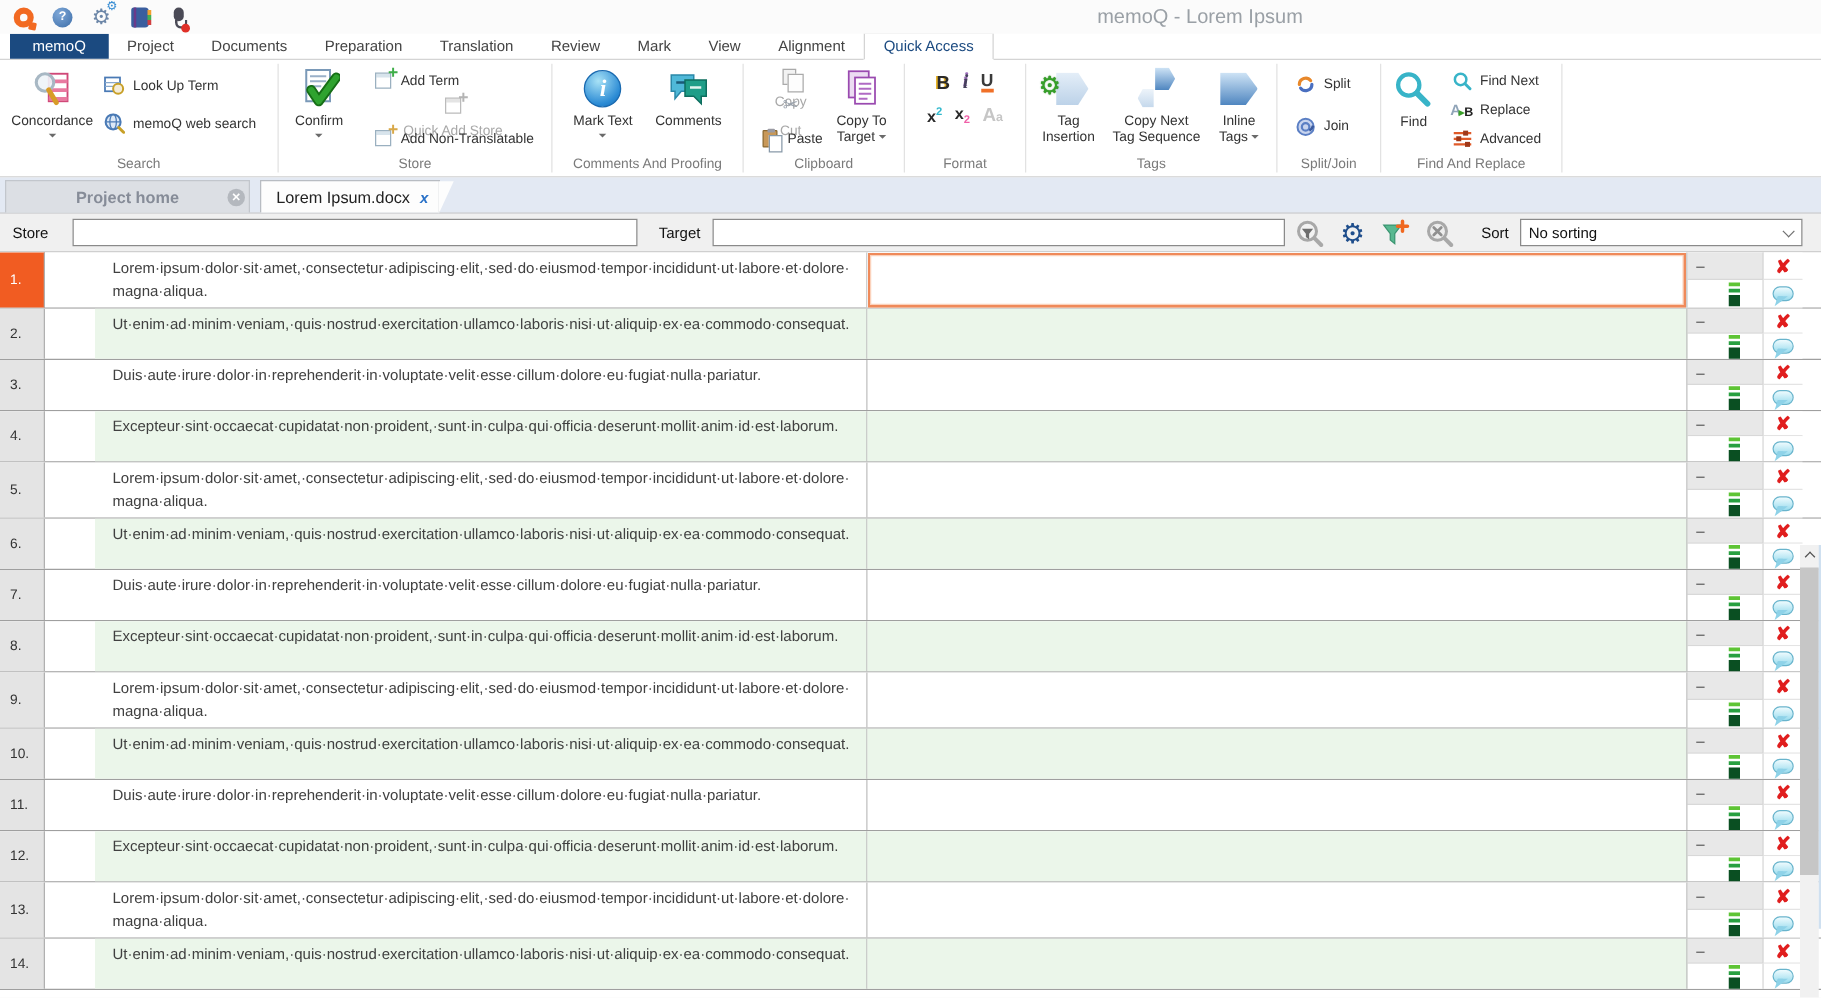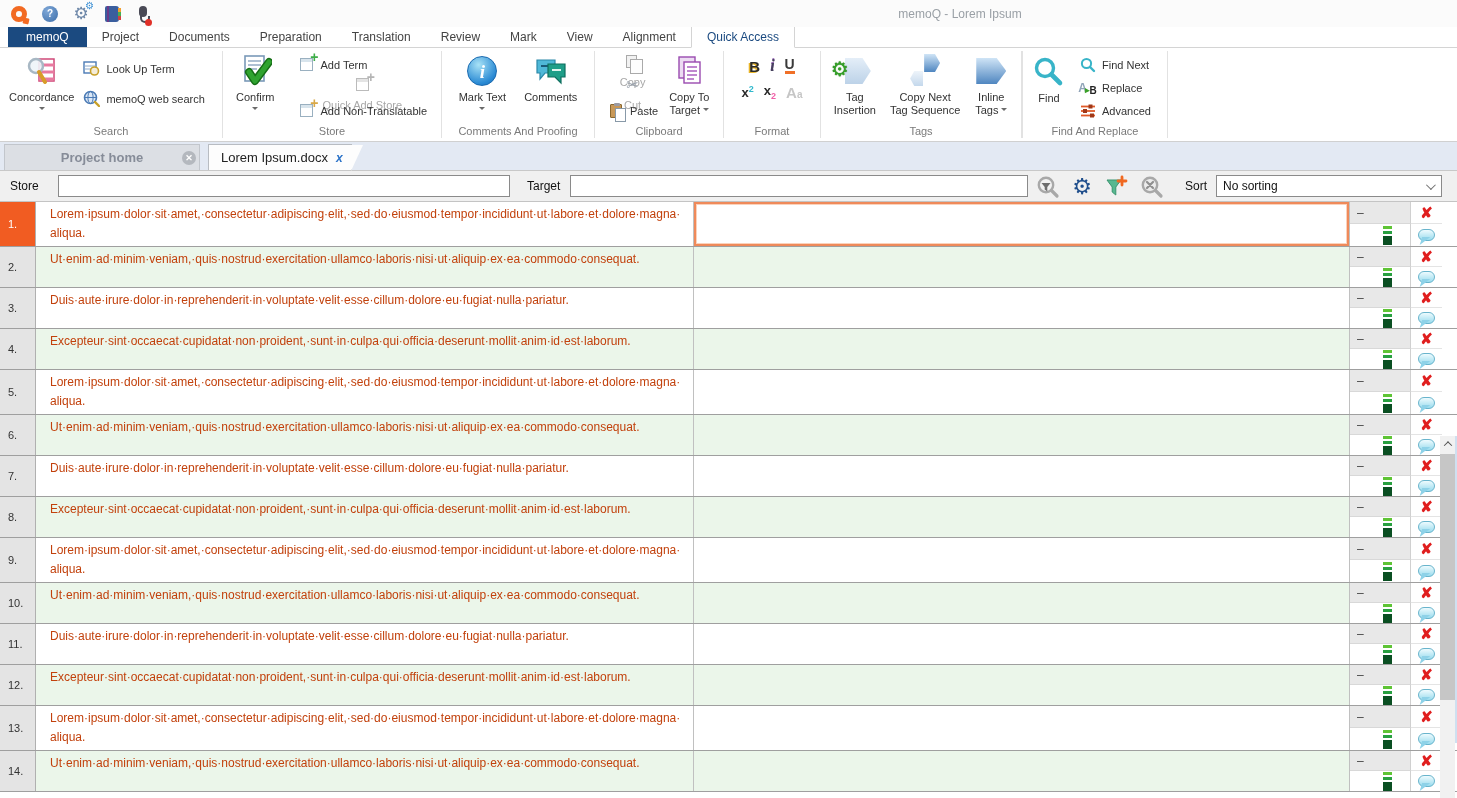--- a/index.html
+++ b/index.html
@@ -14,21 +14,21 @@
   .i-memoq::after { content:""; position:absolute; right:-1px; bottom:-1px; width:6px; height:6px; background:#f26a22; border-radius:1px; transform:rotate(12deg); }
   .i-help { width:16px; height:16px; border-radius:50%; background:radial-gradient(circle at 35% 30%, #7fa8d8, #3c6da8); color:#fff; font-size:10px; font-weight:bold; display:flex; align-items:center; justify-content:center; }
   .i-gears { font-size:17px; color:#6d87a8; line-height:1; }
   .i-gears::after { content:"\2699"; position:absolute; right:-4px; top:-4px; font-size:10px; color:#3b8fd4; }
   .i-book { width:14px; height:16px; background:#3a5e9e; border-radius:2px 3px 3px 2px; position:relative; }
   .i-book::before { content:""; position:absolute; right:-2px; top:2px; width:3px; height:12px; background:linear-gradient(#f2a030 0 33%, #46b050 33% 66%, #d04040 66% 100%); }
   .i-book::after { content:""; position:absolute; left:2px; top:0; width:2px; height:16px; background:#6a3a8a; }
   .i-mic { width:8px; height:11px; background:#4a4a56; border-radius:4px; position:relative; margin-top:-4px; }
   .i-mic::before { content:""; position:absolute; left:1px; top:10px; width:6px; height:5px; border:2px solid #4a4a56; border-top:none; border-radius:0 0 6px 6px; }
   .i-mic::after { content:""; position:absolute; left:6px; top:13px; width:7px; height:7px; background:#e03028; border-radius:50%; }
-  .win-title { position:absolute; left:830px; width:260px; text-align:center; color:#9aa0a6; font-size:12px; }
+  .win-title { position:absolute; left:830px; width:260px; text-align:center; color:#9aa0a6; font-size:16px; }
 
   
   .rtabs { height:21px; background:#fff; display:flex; align-items:flex-end; padding-left:8px; border-bottom:1px solid #d4d4d4; }
   .rtab { font-size:12px; color:#444; padding:3px 15px 3px; cursor:default; white-space:nowrap; }
   .rtab.brand { background:#1b4a80; color:#fff; padding:3px 18px; }
   .rtab.active { background:#fff; color:#1b4a80; border:1px solid #d4d4d4; border-bottom:1px solid #fff; margin-bottom:-1px; }
 
   
   .ribbon { height:94px; background:#fff; display:flex; align-items:stretch; border-bottom:1px solid #d0d0d0; }
   .rgroup { display:flex; flex-direction:column; }
@@ -85,21 +85,21 @@
   .fico { position:absolute; top:3px; width:28px; height:25px; display:flex; align-items:center; justify-content:center; }
   .sortbox { position:absolute; left:1216px; top:4px; width:226px; height:22px; background:#fff; border:1px solid #8a8a8a; display:flex; align-items:center; padding-left:6px; font-size:12px; color:#111; }
   .sortbox .chev { position:absolute; right:8px; top:7px; width:7px; height:7px; border-right:1.6px solid #707070; border-bottom:1.6px solid #707070; transform:rotate(45deg) translateY(-2px); }
 
   
   .grid { position:relative; background:#f0f0f0; height:541px; }
   .seg-row { display:grid; grid-template-columns:36px 658px 656px 92px; border-bottom:1px solid #9f9f9f; min-height:41px; background:#fff; }
   .seg-row.alt .c-src, .seg-row.alt .c-tgt { background:#ebf6ea; }
   .c-num { background:#e4e4e4; border-right:1px solid #b0b0b0; color:#333; font-size:11px; display:flex; align-items:center; padding-left:8px; }
   .seg-row.active .c-num { background:#f15c22; color:#fff; }
-  .c-src { font-size:12px; line-height:19px; color:#c2410c; padding:3px 8px 3px 14px; border-right:1px solid #c0c0c0; }
+  .c-src { font-size:12px; line-height:19px; color:#404040; padding:3px 8px 3px 14px; border-right:1px solid #c0c0c0;margin-left:40px; }
   .c-tgt { font-size:12px; line-height:19px; color:#1a1a1a; padding:3px 8px 3px 10px; border-right:1px solid #c0c0c0; position:relative; }
   .seg-row.active .c-tgt { box-shadow:inset 0 0 0 2px #ef8a5a, inset 0 0 0 3px #fbd2bc; background:#fff; }
   .c-status { display:grid; grid-template-columns:61px 31px; grid-template-rows:1fr 1fr; }
   .st-match { background:#e8e8e8; border-right:1px solid #d0d0d0; border-bottom:1px solid #d8d8d8; color:#444; font-size:12px; display:flex; align-items:center; padding-left:7px; }
   .st-x { background:#fff; border-bottom:1px solid #e4e4e4; display:flex; align-items:center; justify-content:center; color:#e01e1e; font-size:15px; font-weight:bold; }
   .st-bars { background:#fff; border-right:1px solid #d0d0d0; display:flex; align-items:center; justify-content:center; }
   .bars { display:flex; flex-direction:column; gap:2px; width:9px; margin-left:14px; }
   .bars i { display:block; height:3px; } .bars i:nth-child(1){background:#5ec435;} .bars i:nth-child(2){background:#28a040;} .bars i:nth-child(3){height:9px;background:#0a4f22;}
   .st-bubble { background:#fff; display:flex; align-items:center; justify-content:center; }
   .bubble { width:17px; height:12px; background:linear-gradient(#eefbfe,#9adcee); border:1px solid #68b4cc; border-radius:6px; position:relative; }
@@ -354,20 +354,44 @@
         <span style="display:flex;align-items:center;gap:3px;">
             <span>Tags</span>
             <span class="caret" style="margin-top:0;"></span>
           </span>
       </div>
     </div>
     <div class="rg-label">Tags</div>
   </div>
   <div class="rsep"></div>
 
+  <div class="rgroup" style="width:82px;">
+    <div class="rg-body" style="flex-direction:column; padding-left:10px;">
+      <div class="btn-sm" style="height:28px;">
+        <span class="sic">
+          <svg class="swirl" viewBox="0 0 17 17">
+            <path d="M3.5 8.5 a5 5 0 0 1 9 -3" fill="none" stroke="#e8882a" stroke-width="2.6" stroke-linecap="round"></path>
+            <path d="M13.5 8.5 a5 5 0 0 1 -9 3" fill="none" stroke="#4a6fc0" stroke-width="2.6" stroke-linecap="round"></path>
+          </svg>
+        </span>
+        <span>Split</span>
+      </div>
+      <div class="btn-sm" style="height:28px; margin-top:6px;">
+        <span class="sic">
+          <svg class="swirl" viewBox="0 0 17 17">
+            <circle cx="8.5" cy="8.5" r="6.5" fill="#c8d4ee" stroke="#5b7fc4" stroke-width="1.6"></circle>
+            <circle cx="8.5" cy="8.5" r="3" fill="none" stroke="#5b7fc4" stroke-width="1.8"></circle>
+            <path d="M11.5 11.5 a6.5 6.5 0 0 0 3 -4" fill="none" stroke="#3a5a9e" stroke-width="2"></path>
+          </svg>
+        </span>
+        <span>Join</span>
+      </div>
+    </div>
+    <div class="rg-label">Split/Join</div>
+  </div>
   <div class="rsep"></div>
 
   <div class="rgroup" style="width:144px;">
     <div class="rg-body">
       <div class="btn-big" style="padding-top:2px;">
         <div class="bicon">
           <svg width="32" height="32" viewBox="0 0 32 32">
             <circle cx="12" cy="12" r="8.5" fill="none" stroke="#38b4c8" stroke-width="3.4"></circle>
             <line x1="18.5" y1="18.5" x2="27" y2="27" stroke="#38b4c8" stroke-width="4.6" stroke-linecap="round"></line>
           </svg>

